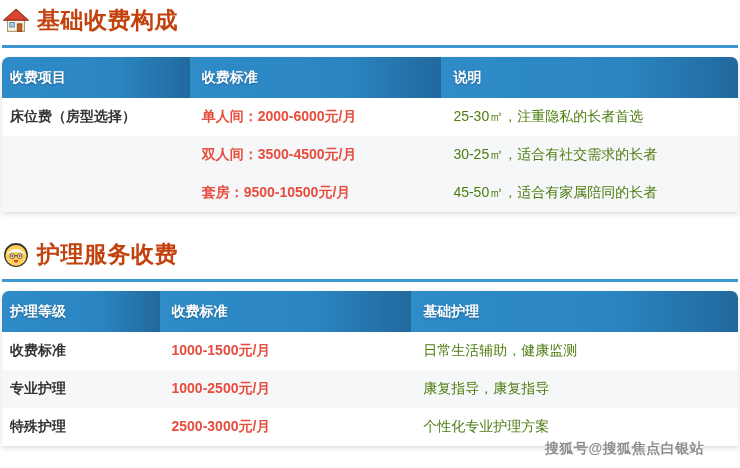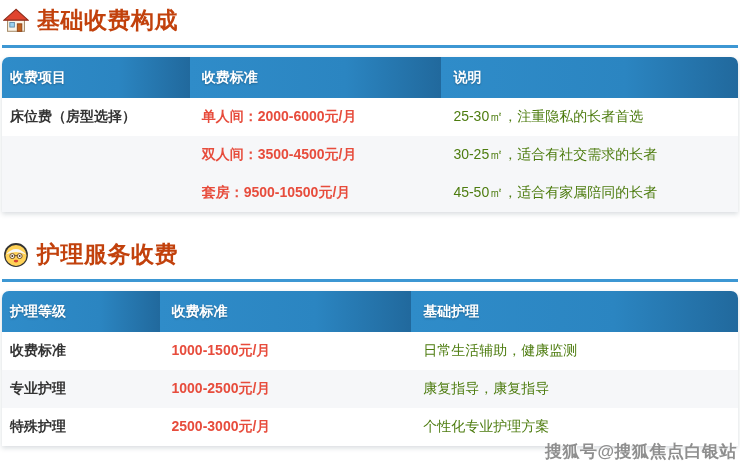--- a/index.html
+++ b/index.html
@@ -56,21 +56,21 @@
   td:first-child { padding-left: 8px; }
   tr.alt td { background: #f6f7f9; }
   .cell-item  { color: #333333; font-weight: bold; }
   .cell-price { color: #e74c3c; font-weight: bold; }
   .cell-desc  { color: #4d7c0f; }
 
   
   .watermark {
     position: absolute;
     left: 545px; top: 440px;
-    font-size: 17px; font-weight: bold;
+    font-size: 14px; font-weight: bold;
     color: #8f8f8f;
     letter-spacing: 0.5px;
     white-space: nowrap;
     text-shadow: 1px 1px 0 rgba(255,255,255,0.9);
   }
 </style>
 </head>
 <body>
 
 <div class="page">

